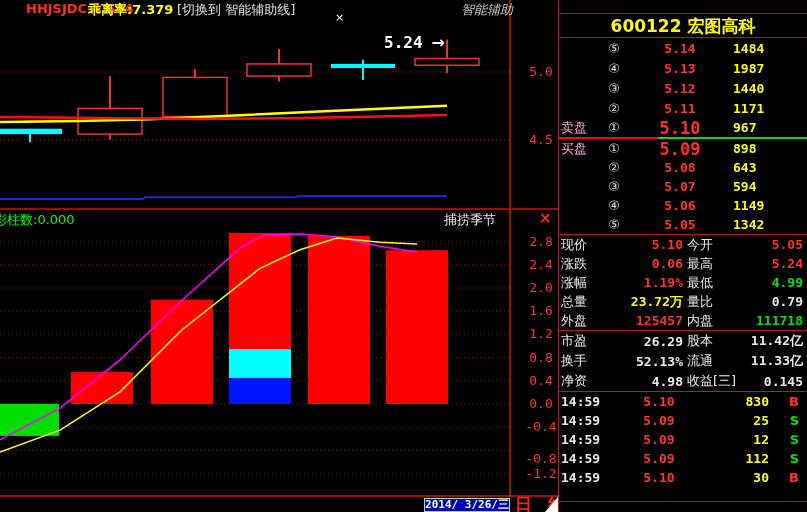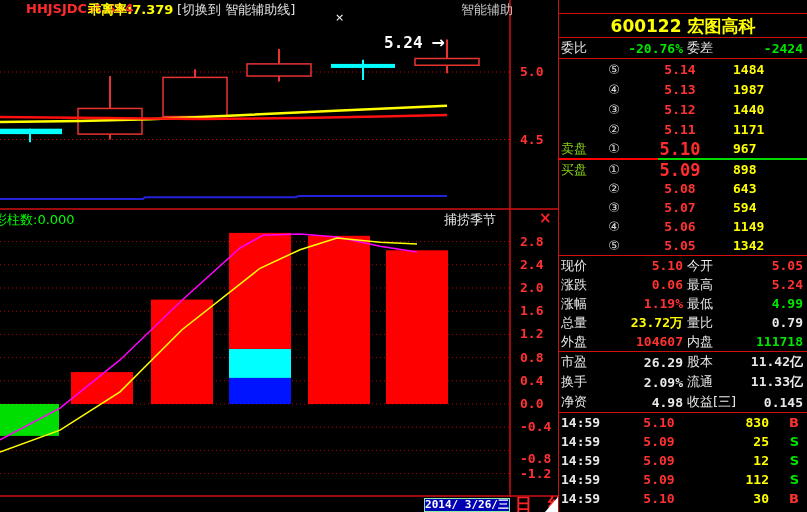--- a/index.html
+++ b/index.html
@@ -4,27 +4,27 @@
 <style>
   html,body{margin:0;padding:0;background:#000;}
   .window{position:relative;width:807px;height:512px;background:#000;overflow:hidden;
           font-family:"DejaVu Sans",sans-serif;color:#e8e8e8;}
   .chart-left{position:absolute;left:0;top:0;width:558px;height:497px;}
   #chart-svg{position:absolute;left:0;top:0;}
   .pc-header-item{position:absolute;top:1px;font-size:13px;font-weight:bold;white-space:nowrap;}
   .pc-ind{left:2px;color:#ff2a2a;margin-left:24px;}
   .pc-bias{left:88px;color:#ffff00;}
   .pc-switch{left:177px;color:#e0e0e0;font-weight:normal;}
-  .pc-mode{left:461px;color:#c8c8c8;font-weight:normal;}
+  .pc-mode{left:461px;color:#c8c8c8;font-weight:normal;font-style:italic;}
   .cursor-mark{position:absolute;left:335px;top:11px;color:#ffffff;font-size:11px;}
   .annotation{position:absolute;left:384px;top:33px;color:#ffffff;font-weight:bold;font-size:16px;
               font-family:"DejaVu Sans Mono",monospace;white-space:nowrap;}
   .annotation .arrow{margin-left:9px;font-family:"DejaVu Sans",sans-serif;}
-  .axis-lab{position:absolute;left:520px;width:42px;color:#ff3232;
-            font-size:13px;font-weight:bold;font-family:"DejaVu Sans Mono",monospace;}
+  .axis-lab{position:absolute;left:520px;width:42px;text-align:center;color:#ff3232;
+            font-size:13px;font-weight:normal;font-family:"DejaVu Sans Mono",monospace;}
   .sub-hl{position:absolute;left:-6px;top:211px;color:#00ff00;font-size:13px;white-space:nowrap;}
   .sub-hr{position:absolute;left:444px;top:211px;color:#e8e8e8;font-size:13px;}
   .sub-close{position:absolute;left:539px;top:209px;color:#ff2222;font-size:15px;font-weight:bold;}
   .bottom-bar{position:absolute;left:0;top:497px;width:558px;height:15px;background:#000;}
   .date-box{position:absolute;left:424px;top:1px;width:86px;height:14px;background:#0000b4;
             border:1px solid #86efac;box-sizing:border-box;color:#ffffff;font-size:11px;
             text-align:center;line-height:12px;font-weight:bold;font-family:"DejaVu Sans Mono",monospace;}
   .period{position:absolute;left:515px;top:0;color:#ff2222;font-size:17px;font-weight:bold;
           line-height:15px;letter-spacing:5px;white-space:nowrap;}
   .wedge{position:absolute;left:545px;bottom:0;width:0;height:0;
@@ -35,21 +35,21 @@
   .q-title{height:25px;line-height:25px;text-align:center;color:#ffff00;font-size:17px;font-weight:bold;
            border-top:1px solid #d01010;border-bottom:1px solid #d01010;box-sizing:border-box;margin-top:13px;}
   .flex-row{display:flex;align-items:center;padding:0 4px 0 2px;}
   .q-weibi{height:21px;border-bottom:1px solid #d01010;box-sizing:border-box;}
   .il{width:46px;color:#e8e8e8;white-space:nowrap;}
   .iv{width:76px;text-align:right;font-weight:bold;font-family:"DejaVu Sans Mono",monospace;white-space:nowrap;}
   .il2{width:58px;margin-left:4px;color:#e8e8e8;white-space:nowrap;}
   .iv2{flex:1;text-align:right;font-weight:bold;font-family:"DejaVu Sans Mono",monospace;white-space:nowrap;}
   .lvl-row{height:20px;}
   .lvl-row.compact{height:19px;}
-  .sl{width:40px;color:#84cc16;}
+  .sl{width:40px;color:#f9a8d4;}
   .lb{width:26px;text-align:center;color:#dcdcdc;}
   .lp{flex:1;text-align:center;color:#ff3232;font-weight:bold;font-family:"DejaVu Sans Mono",monospace;}
   .lv{width:70px;text-align:left;color:#ffff00;font-weight:bold;font-family:"DejaVu Sans Mono",monospace;}
   .big .lp{font-size:17px;color:#ff2d2d;}
   .ask-bid-divider{height:2px;display:flex;}
   .abd-red{width:99px;background:#ff0000;}
   .abd-green{flex:1;background:#00dc00;}
   .info-sec{border-top:1px solid #d01010;}
   .info-row{height:19px;}
   .stats-sec{border-top:1px solid #d01010;}
@@ -150,26 +150,20 @@
 
   <div class="bottom-bar">
     <div class="date-box">2014/ 3/26/三</div>
     <div class="period">日 线</div>
     <div class="wedge"></div>
   </div>
 
   <div class="quote">
     <div class="q-title">600122 宏图高科</div>
 
-    <div class="flex-row q-weibi">
-      <span class="il">委比</span>
-      <span class="iv" data-color="green">-20.76%</span>
-      <span class="il2">委差</span>
-      <span class="iv2" data-color="green">-2424</span>
-    </div>
 
     <div class="flex-row lvl-row">
       <span class="sl"></span>
       <span class="lb">⑤</span>
       <span class="lp">5.14</span>
       <span class="lv">1484</span>
     </div>
     <div class="flex-row lvl-row">
       <span class="sl"></span>
       <span class="lb">④</span>
@@ -253,36 +247,36 @@
         <span class="iv2" data-color="green">4.99</span>
       </div>
       <div class="flex-row info-row">
         <span class="il">总量</span>
         <span class="iv" data-color="yellow">23.72万</span>
         <span class="il2">量比</span>
         <span class="iv2" data-color="white">0.79</span>
       </div>
       <div class="flex-row info-row">
         <span class="il">外盘</span>
-        <span class="iv" data-color="red">104607</span>
+        <span class="iv" data-color="red">125457</span>
         <span class="il2">内盘</span>
         <span class="iv2" data-color="green">111718</span>
       </div>
     </div>
 
     <div class="stats-sec">
       <div class="flex-row stats-row">
         <span class="il">市盈</span>
         <span class="iv">26.29</span>
         <span class="il2">股本</span>
         <span class="iv2">11.42亿</span>
       </div>
       <div class="flex-row stats-row">
         <span class="il">换手</span>
-        <span class="iv">2.09%</span>
+        <span class="iv">52.13%</span>
         <span class="il2">流通</span>
         <span class="iv2">11.33亿</span>
       </div>
       <div class="flex-row stats-row">
         <span class="il">净资</span>
         <span class="iv">4.98</span>
         <span class="il2">收益[三]</span>
         <span class="iv2">0.145</span>
       </div>
     </div>

